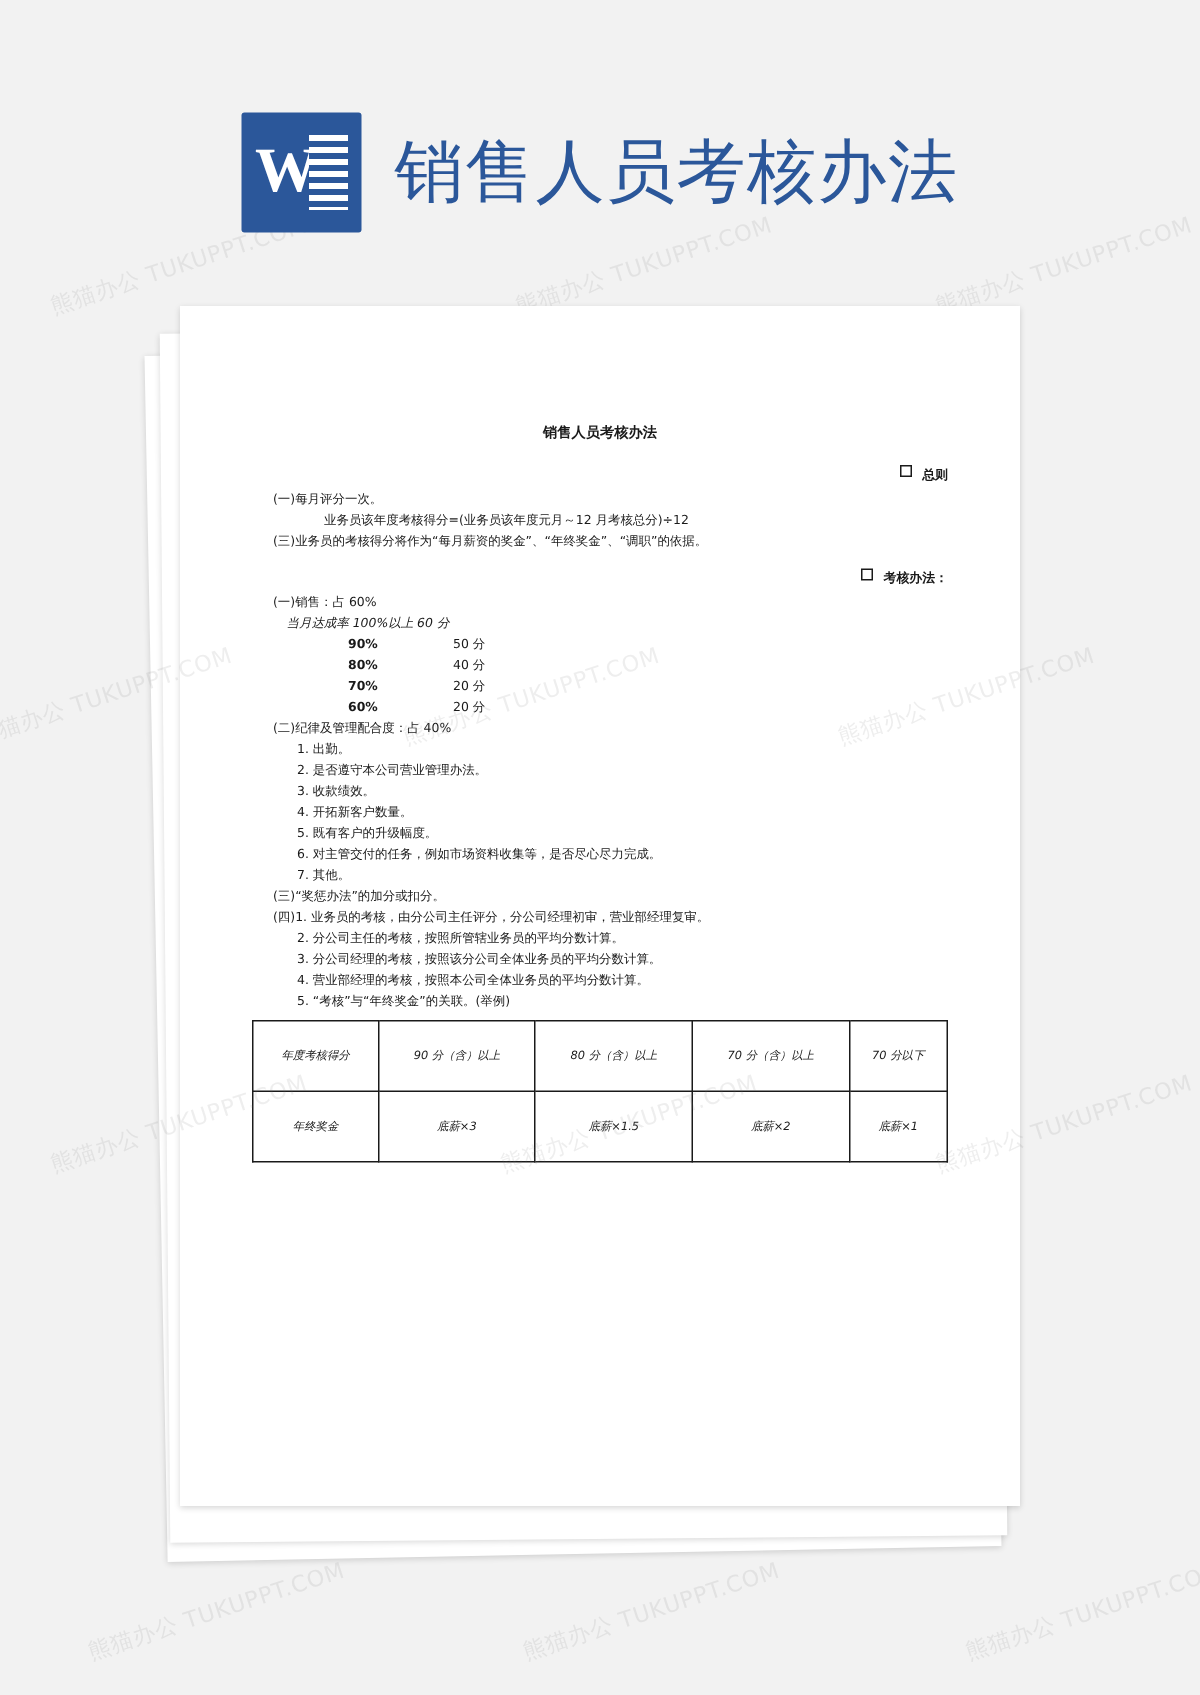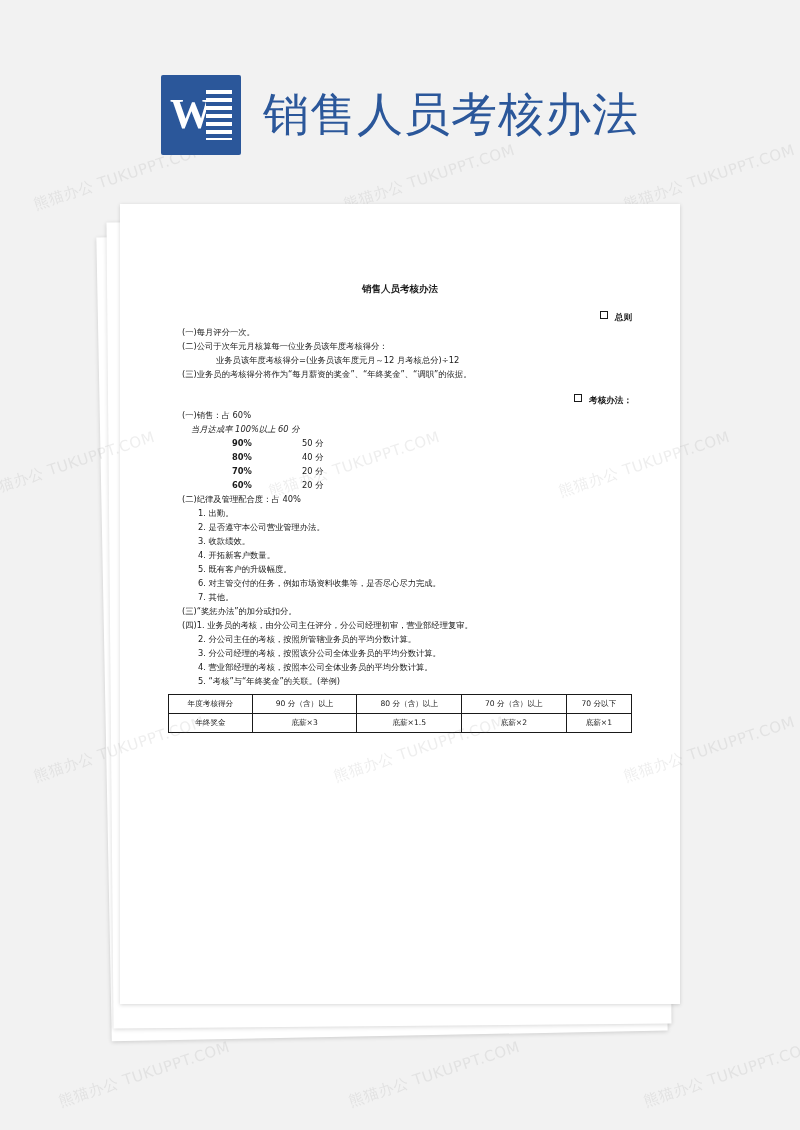--- a/index.html
+++ b/index.html
@@ -150,22 +150,23 @@
   table.grade {
     border-collapse: collapse;
     margin-top: 6px;
     margin-left: 0px;
     width: 100%;
     font-size: 7.6px;
   }
   table.grade td {
     border: 1px solid #1a1a1a;
     text-align: center;
-    padding: 2px 1px;
+    padding: 16px 1px;
     height: 13px;
+    font-style: italic;
   }
 
   
   .wm {
     position: absolute;
     color: rgba(120,120,120,0.13);
     font-size: 15px;
     font-family: "DejaVu Sans", sans-serif;
     white-space: nowrap;
     transform: rotate(-18deg);
@@ -195,21 +196,20 @@
 
   <div class="sheet sheet-main">
     <div class="page-content">
 
       <div class="doc-heading">销售人员考核办法</div>
 
       <div class="sec-head">
         <span class="box"></span><span>总则</span>
       </div>
       <div class="p lv1">(一)每月评分一次。</div>
-      <div class="p lv1">(二)公司于次年元月核算每一位业务员该年度考核得分：</div>
       <div class="p lv2">业务员该年度考核得分=(业务员该年度元月～12 月考核总分)÷12</div>
       <div class="p lv1">(三)业务员的考核得分将作为“每月薪资的奖金”、“年终奖金”、“调职”的依据。</div>
 
       <div class="blank"></div>
 
       <div class="sec-head">
         <span class="box"></span><span>考核办法：</span>
       </div>
 
       <div class="p lv1">(一)销售：占 60%</div>

